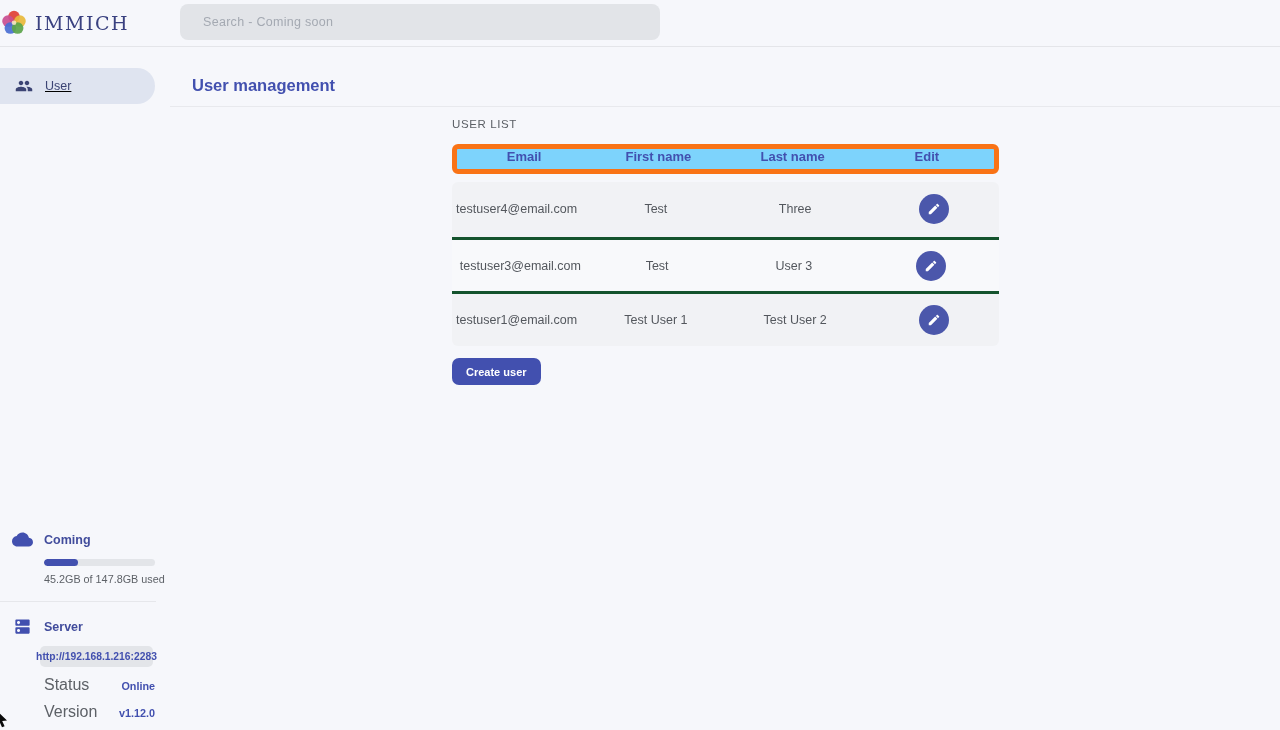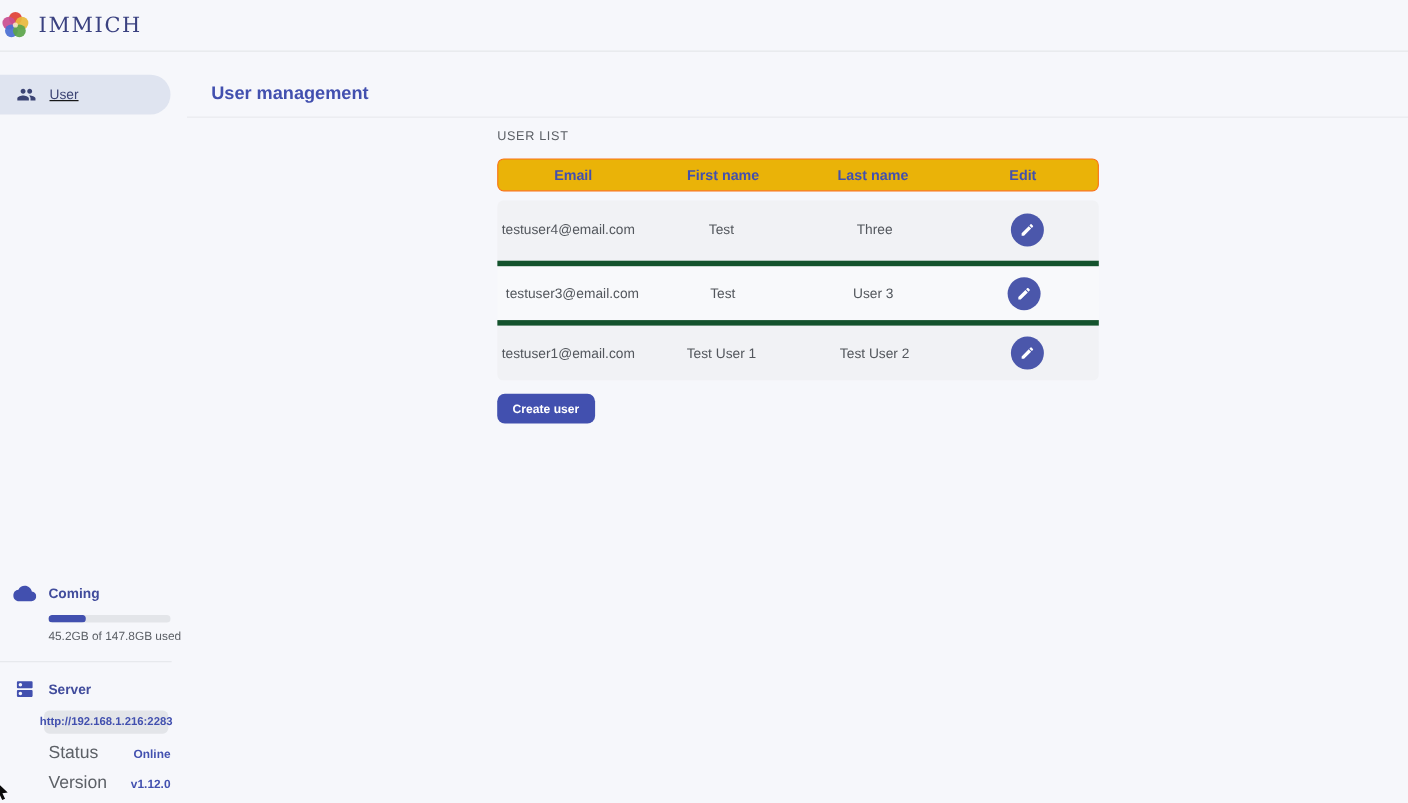--- a/index.html
+++ b/index.html
@@ -47,28 +47,28 @@
   .kv-key { font-size: 16px; color: #5d6167; text-align: right; }
   .kv-val { font-size: 10.8px; font-weight: 700; color: #4250af; }
 
   
   .main { position: absolute; top: 47px; left: 170px; width: 1110px; height: 683px; }
   .page-title { position: absolute; top: 29px; left: 22px; font-size: 16.5px; font-weight: 600; color: #4250af; }
   .title-divider { position: absolute; top: 59px; left: 0; width: 1110px; height: 1px; background: #e8e9ed; }
   .content { position: absolute; top: 60px; left: 282px; width: 547px; }
   .section-label { margin-top: 11px; font-size: 11.5px; font-weight: 500; color: #5c6066; letter-spacing: 0.6px; }
 
-  .table-head { margin-top: 14px; height: 30px; background: #eab308; border: 1px solid #f97316;
-                border-radius: 6px; display: flex; align-items: center; }
+  .table-head { margin-top: 14px; height: 30px; background: #7dd3fc; border: 5px solid #f97316;
+                border-radius: 6px; display: flex; align-items: flex-start; }
   .th { width: 25%; text-align: center; font-size: 13px; font-weight: 600; color: #4250af; }
   .table-body { margin-top: 8px; border-radius: 6px; overflow: hidden; }
   .tr { height: 54.7px; display: flex; align-items: center; }
   .tr.odd { background: #f1f2f5; gap: 10px; }
   .tr.even { background: #f8f9fb; }
-  .tr + .tr { border-top: 5px solid #14532d; }
+  .tr + .tr { border-top: 3px solid #14532d; }
   .td { width: 25%; text-align: center; font-size: 12.5px; color: #53575d; }
   .edit-btn { width: 30px; height: 30px; border-radius: 50%; border: none; background: #4b57ab;
               display: inline-flex; align-items: center; justify-content: center; cursor: pointer; }
   .create-btn { margin-top: 12px; height: 27px; padding: 0 14px; background: #4250af; color: #ffffff;
                 border: none; border-radius: 7px; font-size: 11px; font-weight: 600;
                 font-family: "Liberation Sans", sans-serif; cursor: pointer; }
 
   .cursor-arrow { position: absolute; left: -5px; top: 710px; pointer-events: none; }
 </style>
 </head>
@@ -84,20 +84,23 @@
           <circle cx="6.9" cy="10.3" r="5" fill="#c94f91" fill-opacity="0.93"></circle>
           <circle cx="17.1" cy="10.3" r="5" fill="#e8b93c" fill-opacity="0.93"></circle>
           <circle cx="8.9" cy="16.3" r="5" fill="#4a6fd3" fill-opacity="0.93"></circle>
           <circle cx="15.1" cy="16.3" r="5" fill="#5da54b" fill-opacity="0.93"></circle>
           <circle cx="12" cy="11.8" r="2" fill="#f4e6c1" fill-opacity="0.9"></circle>
         </svg>
       </span>
       <span class="brand-name">IMMICH</span>
     </div>
 
+    <div class="searchbar">
+      <input type="text" placeholder="Search - Coming soon" style="">
+    </div>
 
   </div>
 
   <div class="sidebar">
     <div class="nav-pill">
       <span class="nav-icon">
         <svg width="18" height="18" viewBox="0 0 24 24" fill="#3c4474">
           <path d="M16 11c1.66 0 2.99-1.34 2.99-3S17.66 5 16 5c-1.66 0-3 1.34-3 3s1.34 3 3 3zm-8 0c1.66 0 2.99-1.34 2.99-3S9.66 5 8 5C6.34 5 5 6.34 5 8s1.34 3 3 3zm0 2c-2.33 0-7 1.17-7 3.5V19h14v-2.5c0-2.33-4.67-3.5-7-3.5zm8 0c-.29 0-.62.02-.97.05 1.16.84 1.97 1.97 1.97 3.45V19h6v-2.5c0-2.33-4.67-3.5-7-3.5z"></path>
         </svg>
       </span>

